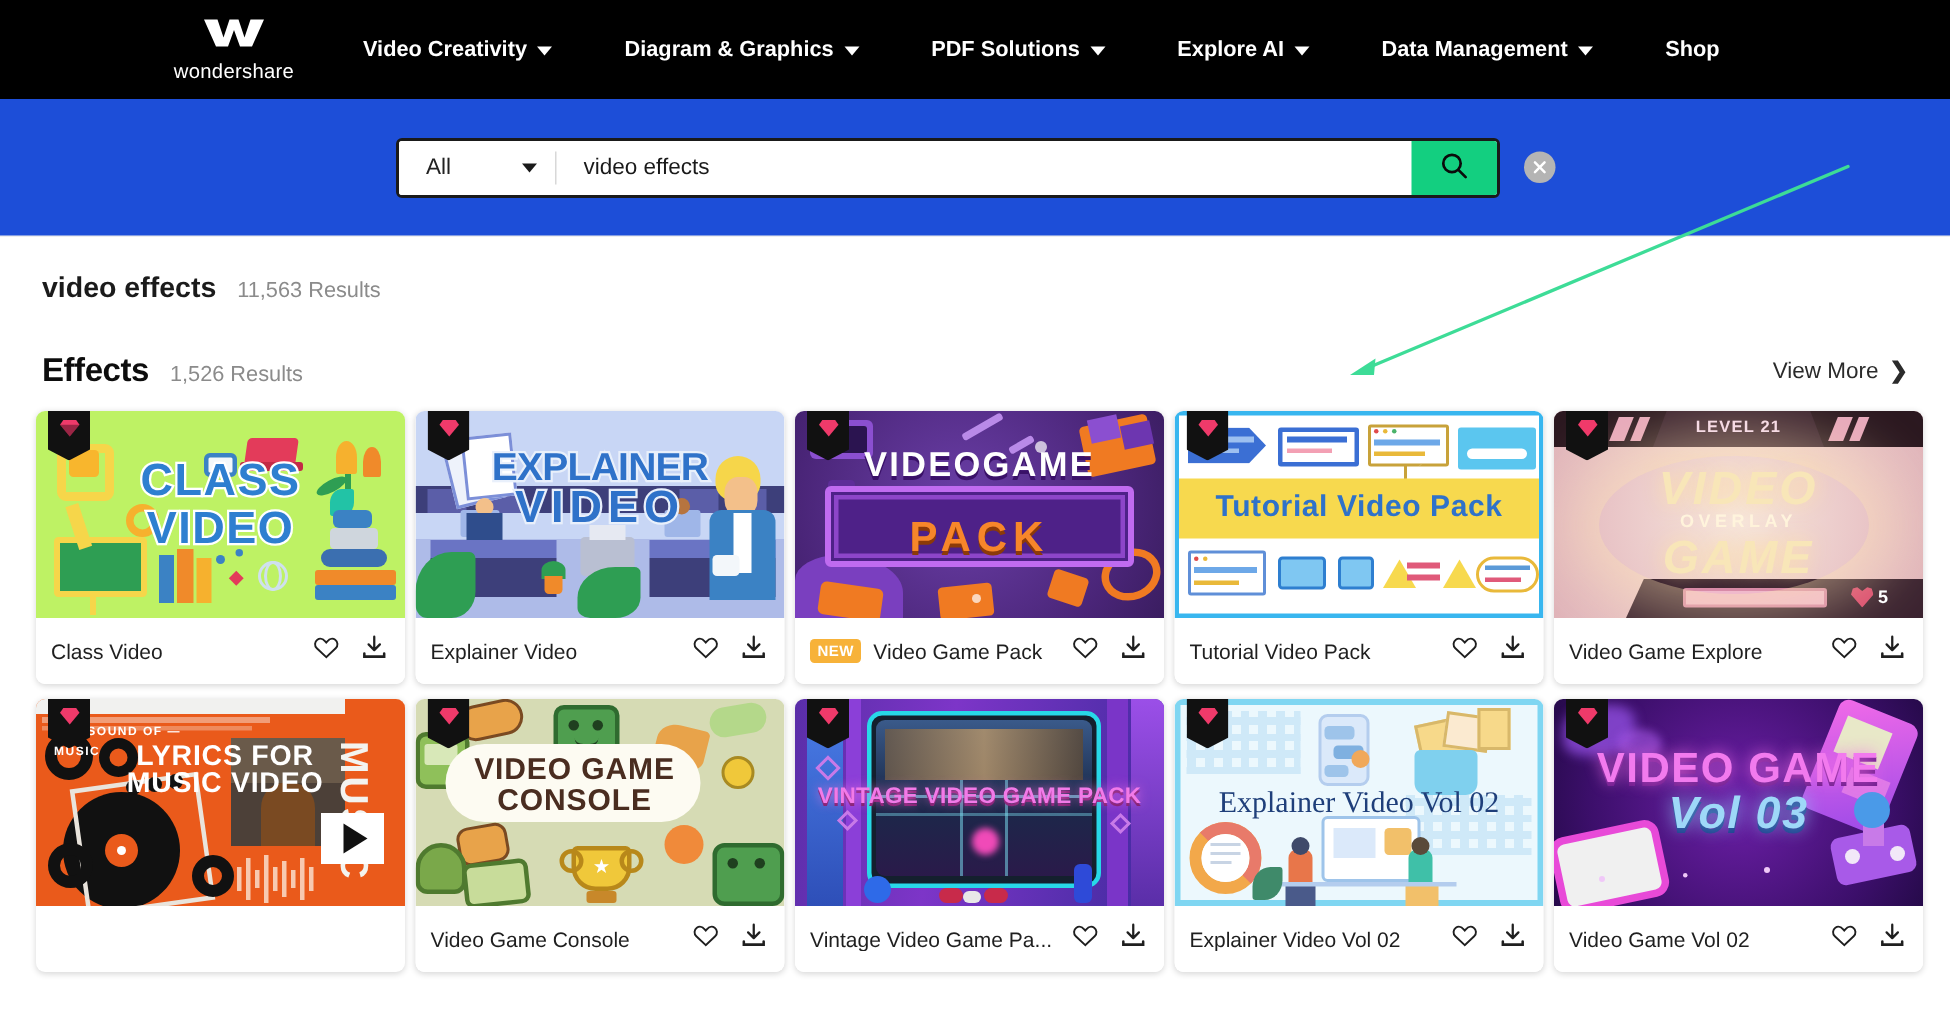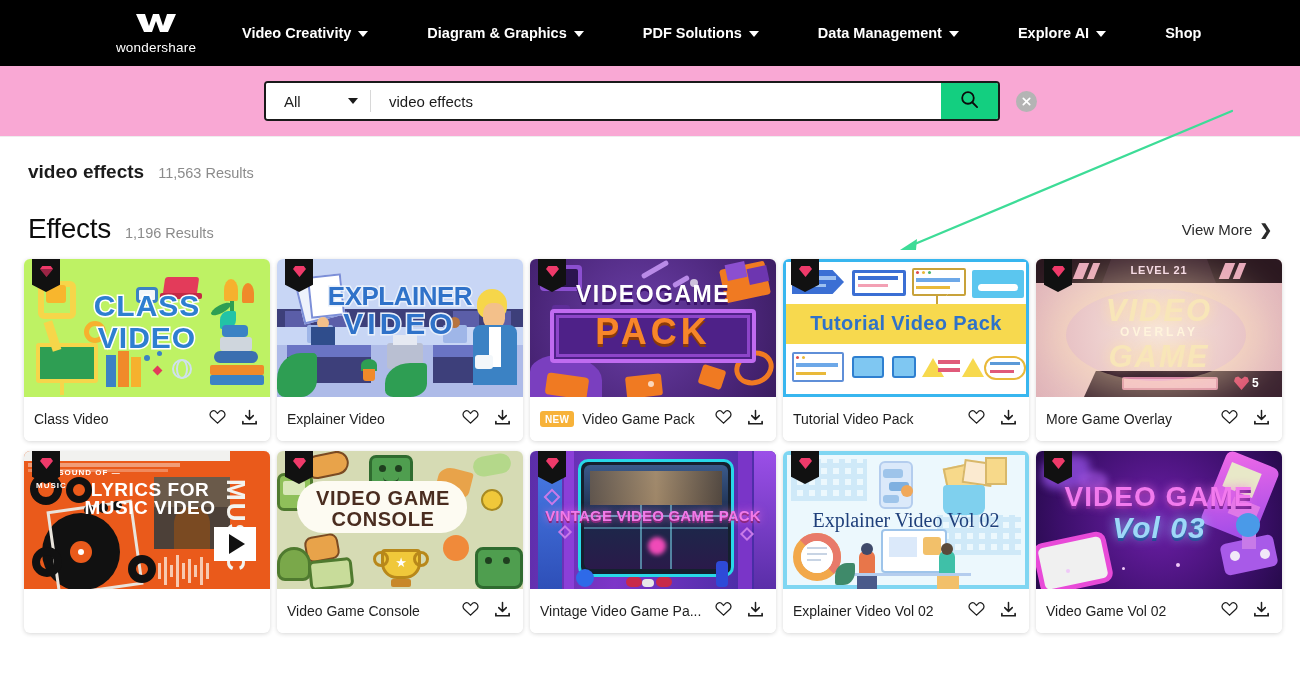--- a/index.html
+++ b/index.html
@@ -13,32 +13,32 @@
 
   
   .topnav {
     height: 66px; background: #000000;
     display: flex; align-items: center;
     padding-left: 108px;
   }
   .brand { display:flex; flex-direction:column; align-items:center; width:96px; margin-right:38px; }
   .brand-mark { display:block; }
   .brand-name { color:#fff; font-size:13.5px; letter-spacing:.2px; margin-top:2px; font-weight:400; }
-  .nav-items { display:flex; align-items:center; gap:15px; }
+  .nav-items { display:flex; align-items:center; gap:4px; }
   .nav-item {
     display:flex; align-items:center; gap:7px;
     color:#ffffff; font-size:14.5px; font-weight:700;
     padding: 0 22px; height:66px; cursor:pointer; white-space:nowrap;
   }
   .nav-item:first-child { padding-left: 0; }
   .caret { width:0;height:0;border-left:5px solid transparent;border-right:5px solid transparent;border-top:6px solid #fff; position:relative; top:1px; }
 
   
   .searchbar-wrap {
-    height: 71px; background:#f9a8d4;
+    height: 92px; background:#1d4ed8;
     border-bottom: 1px solid #eeeeee;
     display:flex; align-items:center;
   }
   .search-shell { display:flex; align-items:center; margin-left:264px; }
   .search-box {
     display:flex; align-items:center;
     width: 736px; height: 40px;
     border: 2px solid #1a1a1a; border-radius: 4px;
     background:#fff; overflow:hidden;
   }
@@ -67,21 +67,21 @@
 
   
   .query-row { padding: 24px 0 0 28px; display:flex; align-items:baseline; gap:14px; }
   .query-term { font-size:19px; font-weight:700; color:#1b1b1b; }
   .query-count { font-size:14.5px; color:#8b8b8b; }
 
   .section-row {
     margin: 30px 28px 0 28px;
     display:flex; align-items:baseline;
   }
-  .section-title { font-size:28px; font-weight:400; color:#0d0d0d; letter-spacing:-.3px; }
+  .section-title { font-size:22px; font-weight:700; color:#0d0d0d; letter-spacing:-.3px; }
   .section-count { font-size:14.5px; color:#8b8b8b; margin-left:14px; }
   .view-more {
     margin-left:auto; display:flex; align-items:center; gap:7px;
     font-size:15px; color:#2b2b2b; cursor:pointer; align-self:center;
   }
   .chev { font-size:15px; font-weight:700; line-height:1; }
 
   
   .grid {
     margin: 14px 0 0 24px;
@@ -166,25 +166,25 @@
       </div>
       <div class="nav-item">
         <span>Diagram &amp; Graphics</span>
         <span class="caret"></span>
       </div>
       <div class="nav-item">
         <span>PDF Solutions</span>
         <span class="caret"></span>
       </div>
       <div class="nav-item">
+        <span>Explore AI</span>
+        <span class="caret"></span>
+      </div>
+      <div class="nav-item">
         <span>Data Management</span>
-        <span class="caret"></span>
-      </div>
-      <div class="nav-item">
-        <span>Explore AI</span>
         <span class="caret"></span>
       </div>
       <div class="nav-item">
         <span>Shop</span>
       </div>
     </div>
   </div>
 
   <div class="searchbar-wrap">
     <div class="search-shell">
@@ -215,21 +215,21 @@
     </div>
   </div>
 
   <div class="query-row">
     <span class="query-term">video effects</span>
     <span class="query-count">11,563 Results</span>
   </div>
 
   <div class="section-row">
     <span class="section-title">Effects</span>
-    <span class="section-count">1,196 Results</span>
+    <span class="section-count">1,526 Results</span>
     <div class="view-more">
       <span>View More</span>
       <span class="chev">❯</span>
     </div>
   </div>
 
   <div class="grid">
 
     <div class="card">
       <div class="thumb">
@@ -366,21 +366,21 @@
           <div class="shape" style="left:96px;top:116px;width:36px;height:22px;background:#f07a22;border-radius:3px;transform:rotate(-6deg);"></div>
           <div class="shape" style="left:170px;top:108px;width:24px;height:20px;background:#f07a22;transform:rotate(18deg);border-radius:3px;"></div>
           <div class="shape" style="left:204px;top:92px;width:40px;height:34px;border:5px solid #f07a22;border-radius:50%;transform:rotate(-20deg);"></div>
           <div class="shape" style="left:22px;top:46px;width:18px;height:34px;background:#5e2d99;border-radius:3px;"></div>
           <div class="shape" style="left:160px;top:20px;width:8px;height:8px;background:#fff;border-radius:50%;opacity:.7;"></div>
           <div class="shape" style="left:118px;top:122px;width:6px;height:6px;background:#fff;border-radius:50%;opacity:.7;"></div>
           <div class="shape" style="left:18px;top:40px;width:210px;height:64px;"></div>
           <div class="shape" style="left:20px;top:50px;width:206px;height:54px;border:4px solid #c06bf0;border-radius:4px;background:#4e2188;"></div>
           <div class="shape" style="left:26px;top:56px;width:194px;height:42px;border:3px solid #8d45c9;"></div>
           <div class="lbl" style="top:22px;font-size:23px;color:#ffffff;letter-spacing:1.5px;text-shadow:0 3px 0 #3a1168;">VIDEOGAME</div>
-          <div class="lbl" style="top:52px;font-size:36px;color:#f7862a;letter-spacing:4px;text-shadow:0 3px 0 #8c3a08;">PACK</div>
+          <div class="lbl" style="top:68px;font-size:28px;color:#f7862a;letter-spacing:4px;text-shadow:0 3px 0 #8c3a08;">PACK</div>
         </div>
         <div class="gem">
           <span>
             <svg width="15" height="13" viewBox="0 0 16 14">
                 <path d="M3.4 1h9.2l2.4 3.4L8 13 1 4.4Z" fill="#ef3a6a"></path>
               </svg>
           </span>
         </div>
       </div>
       <div class="card-foot">
@@ -484,21 +484,21 @@
         </div>
         <div class="gem">
           <span>
             <svg width="15" height="13" viewBox="0 0 16 14">
                 <path d="M3.4 1h9.2l2.4 3.4L8 13 1 4.4Z" fill="#ef3a6a"></path>
               </svg>
           </span>
         </div>
       </div>
       <div class="card-foot">
-        <span class="card-title">More Game Overlay</span>
+        <span class="card-title">Video Game Explore</span>
         <span class="card-actions">
           <span class="ic">
             <svg width="17" height="16" viewBox="0 0 20 18">
                 <path d="M10 16.2 2.6 9.2C.6 7.3.8 4.1 3 2.5c1.9-1.3 4.4-.8 5.8 1L10 4.8l1.2-1.3c1.4-1.8 3.9-2.3 5.8-1 2.2 1.6 2.4 4.8.4 6.7Z" fill="none" stroke="#1f1f1f" stroke-width="1.5"></path>
               </svg>
           </span>
           <span class="ic">
             <svg width="17" height="17" viewBox="0 0 18 18">
                 <path d="M9 1.5v9M5 7l4 4 4-4" fill="none" stroke="#1f1f1f" stroke-width="1.6" stroke-linecap="round" stroke-linejoin="round"></path>
                 <path d="M2 13.4v2.2h14v-2.2" fill="none" stroke="#1f1f1f" stroke-width="1.8" stroke-linecap="round"></path>

